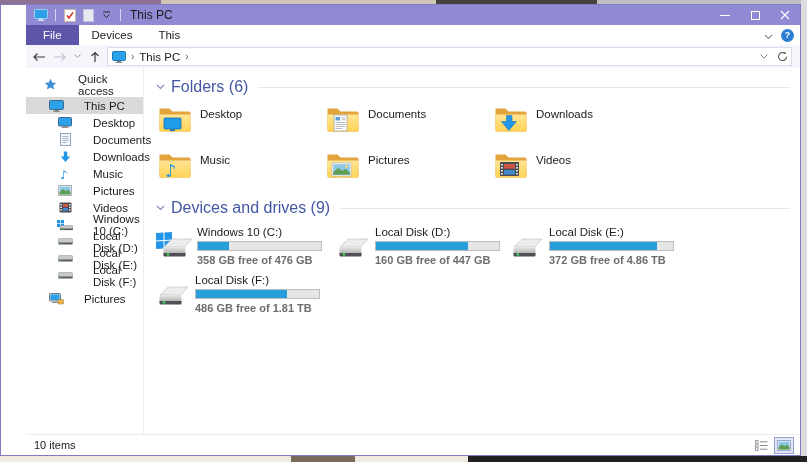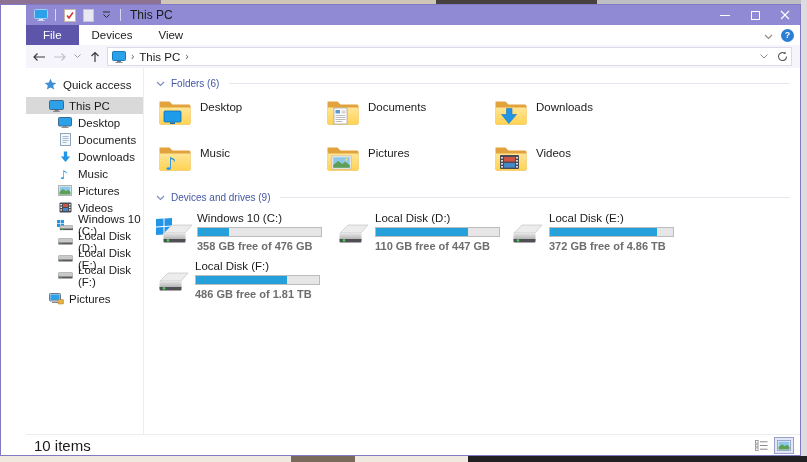--- a/index.html
+++ b/index.html
@@ -41,46 +41,46 @@
   .af-right { margin-left:auto; display:flex; align-items:center; }
   .af-btn { width:18px; height:17px; display:flex; align-items:center; justify-content:center; }
   .searchfield { width:142px; height:19px; background:#fff; border:1px solid #dbd9ea; display:flex; align-items:center; padding:0 4px 0 6px; margin-left:4px; }
   .searchfield input { flex:1; border:none; outline:none; font-size:11px; font-family:"Liberation Sans",sans-serif; color:#333; min-width:0; background:transparent; }
   .searchfield input::placeholder { color:#767676; }
 
   
   .wbody { flex:1; display:flex; background:#fff; overflow:hidden; }
   .sidebar { width:118px; flex:0 0 auto; border-right:1px solid #ededf2; padding-top:8px; }
   .spacer4 { height:4px; } .spacer6 { height:6px; }
-  .side-item { height:17px; display:flex; align-items:center; gap:5px; font-size:11.5px; color:#1a1a1a; padding-left:16px; }
+  .side-item { height:17px; display:flex; align-items:center; gap:20px; font-size:11.5px; color:#1a1a1a; padding-left:16px; }
   .side-item.lv1 { padding-left:22px; }
   .side-item.lv2 { padding-left:31px; }
   .side-item.selected { background:#d9d9d9; }
   .side-ico { width:16px; height:14px; display:flex; align-items:center; justify-content:center; flex:0 0 auto; }
 
   .content { flex:1; padding:8px 10px 0 12px; overflow:hidden; }
-  .group-header { display:flex; align-items:center; font-size:10px; color:#4257a5; margin:2px 0 9px 0; }
+  .group-header { display:flex; align-items:center; font-size:16px; color:#4257a5; margin:2px 0 9px 0; }
   .gh-chev { margin-right:6px; display:flex; }
   .gh-rule { flex:1; height:1px; background:#e7e5f0; margin-left:10px; }
 
   .folder-grid { display:grid; grid-template-columns:repeat(3,168px); row-gap:8px; margin:0 0 10px 2px; }
   .folder-tile { display:flex; gap:9px; height:38px; }
   .tile-label { font-size:11.5px; color:#1a1a1a; margin-top:3px; }
 
   .drive-grid { display:grid; grid-template-columns:180px 174px auto; row-gap:8px; margin-left:0; }
   .drive-tile { display:flex; gap:5px; }
   .drive-ico { flex:0 0 auto; margin-top:3px; }
   .drive-info { display:flex; flex-direction:column; }
   .drive-name { font-size:11.5px; color:#1a1a1a; line-height:13px; }
   .drive-bar { width:125px; height:10px; border:1px solid #bcbcbc; background:#e6e6e6; margin:2px 0 3px 0; }
   .drive-fill { height:100%; background:#26a0da; }
   .drive-free { font-size:11px; color:#6d6d6d;font-weight:bold; }
 
   
-  .statusbar { height:21px; border-top:1px solid #ebebf2; display:flex; align-items:center; padding:0 6px 0 8px; font-size:15px; color:#1a1a1a; flex:0 0 auto;gap:32px; }
+  .statusbar { height:21px; border-top:1px solid #ebebf2; display:flex; align-items:center; padding:0 6px 0 8px; font-size:11px; color:#1a1a1a; flex:0 0 auto;gap:32px; }
   .sb-views { margin-left:auto; display:flex; gap:3px; align-items:center; }
   .sb-view { width:20px; height:17px; display:flex; align-items:center; justify-content:center; }
   .sb-view.active { background:#e3e7f5; border:1px solid #98a0cc; }
 </style>
 </head>
 <body>
 
 <svg width="0" height="0" style="position:absolute">
   <defs>
     <linearGradient id="gFold" x1="0" y1="0" x2="0" y2="1">
@@ -145,21 +145,21 @@
     </div>
 
     <div class="ribbon-tabs">
       <div class="tab file">
           <span>File</span>
         </div>
       <div class="tab">
           <span>Devices</span>
         </div>
       <div class="tab">
-          <span>View</span>
+          <span>This</span>
         </div>
       <div class="ribbon-right">
         <span>
           <svg width="9" height="6" viewBox="0 0 9 6">
               <path d="M1 1 L4.5 4.5 L8 1" stroke="#8a8a8a" stroke-width="1.1" fill="none"></path>
             </svg>
         </span>
         <span class="help-circle">
             <span>?</span>
           </span>
@@ -473,21 +473,21 @@
               <path d="M4 18 L12 10 h20 l-7 8 z" fill="#ececec" stroke="#bdbdbd" stroke-width="0.6"></path>
               <rect x="3.5" y="18" width="22" height="7.5" rx="1" fill="url(#gDrive)"></rect>
               <path d="M3.5 24 h22 v2.5 a1 1 0 0 1 -1 1 h-20 a1 1 0 0 1 -1 -1 z" fill="#4f4f55"></path>
               <circle cx="8" cy="25.4" r="1.3" fill="#3fd64f"></circle>
             </svg>
             <div class="drive-info">
               <span class="drive-name">Local Disk (D:)</span>
               <div class="drive-bar">
                   <div class="drive-fill" style="width: 75%;"></div>
                 </div>
-              <span class="drive-free">110 GB free of 447 GB</span>
+              <span class="drive-free">160 GB free of 447 GB</span>
             </div>
           </div>
           <div class="drive-tile">
             <svg class="drive-ico" width="34" height="30" viewBox="0 0 34 30">
               <path d="M4 18 L12 10 h20 l-7 8 z" fill="#ececec" stroke="#bdbdbd" stroke-width="0.6"></path>
               <rect x="3.5" y="18" width="22" height="7.5" rx="1" fill="url(#gDrive)"></rect>
               <path d="M3.5 24 h22 v2.5 a1 1 0 0 1 -1 1 h-20 a1 1 0 0 1 -1 -1 z" fill="#4f4f55"></path>
               <circle cx="8" cy="25.4" r="1.3" fill="#3fd64f"></circle>
             </svg>
             <div class="drive-info">

